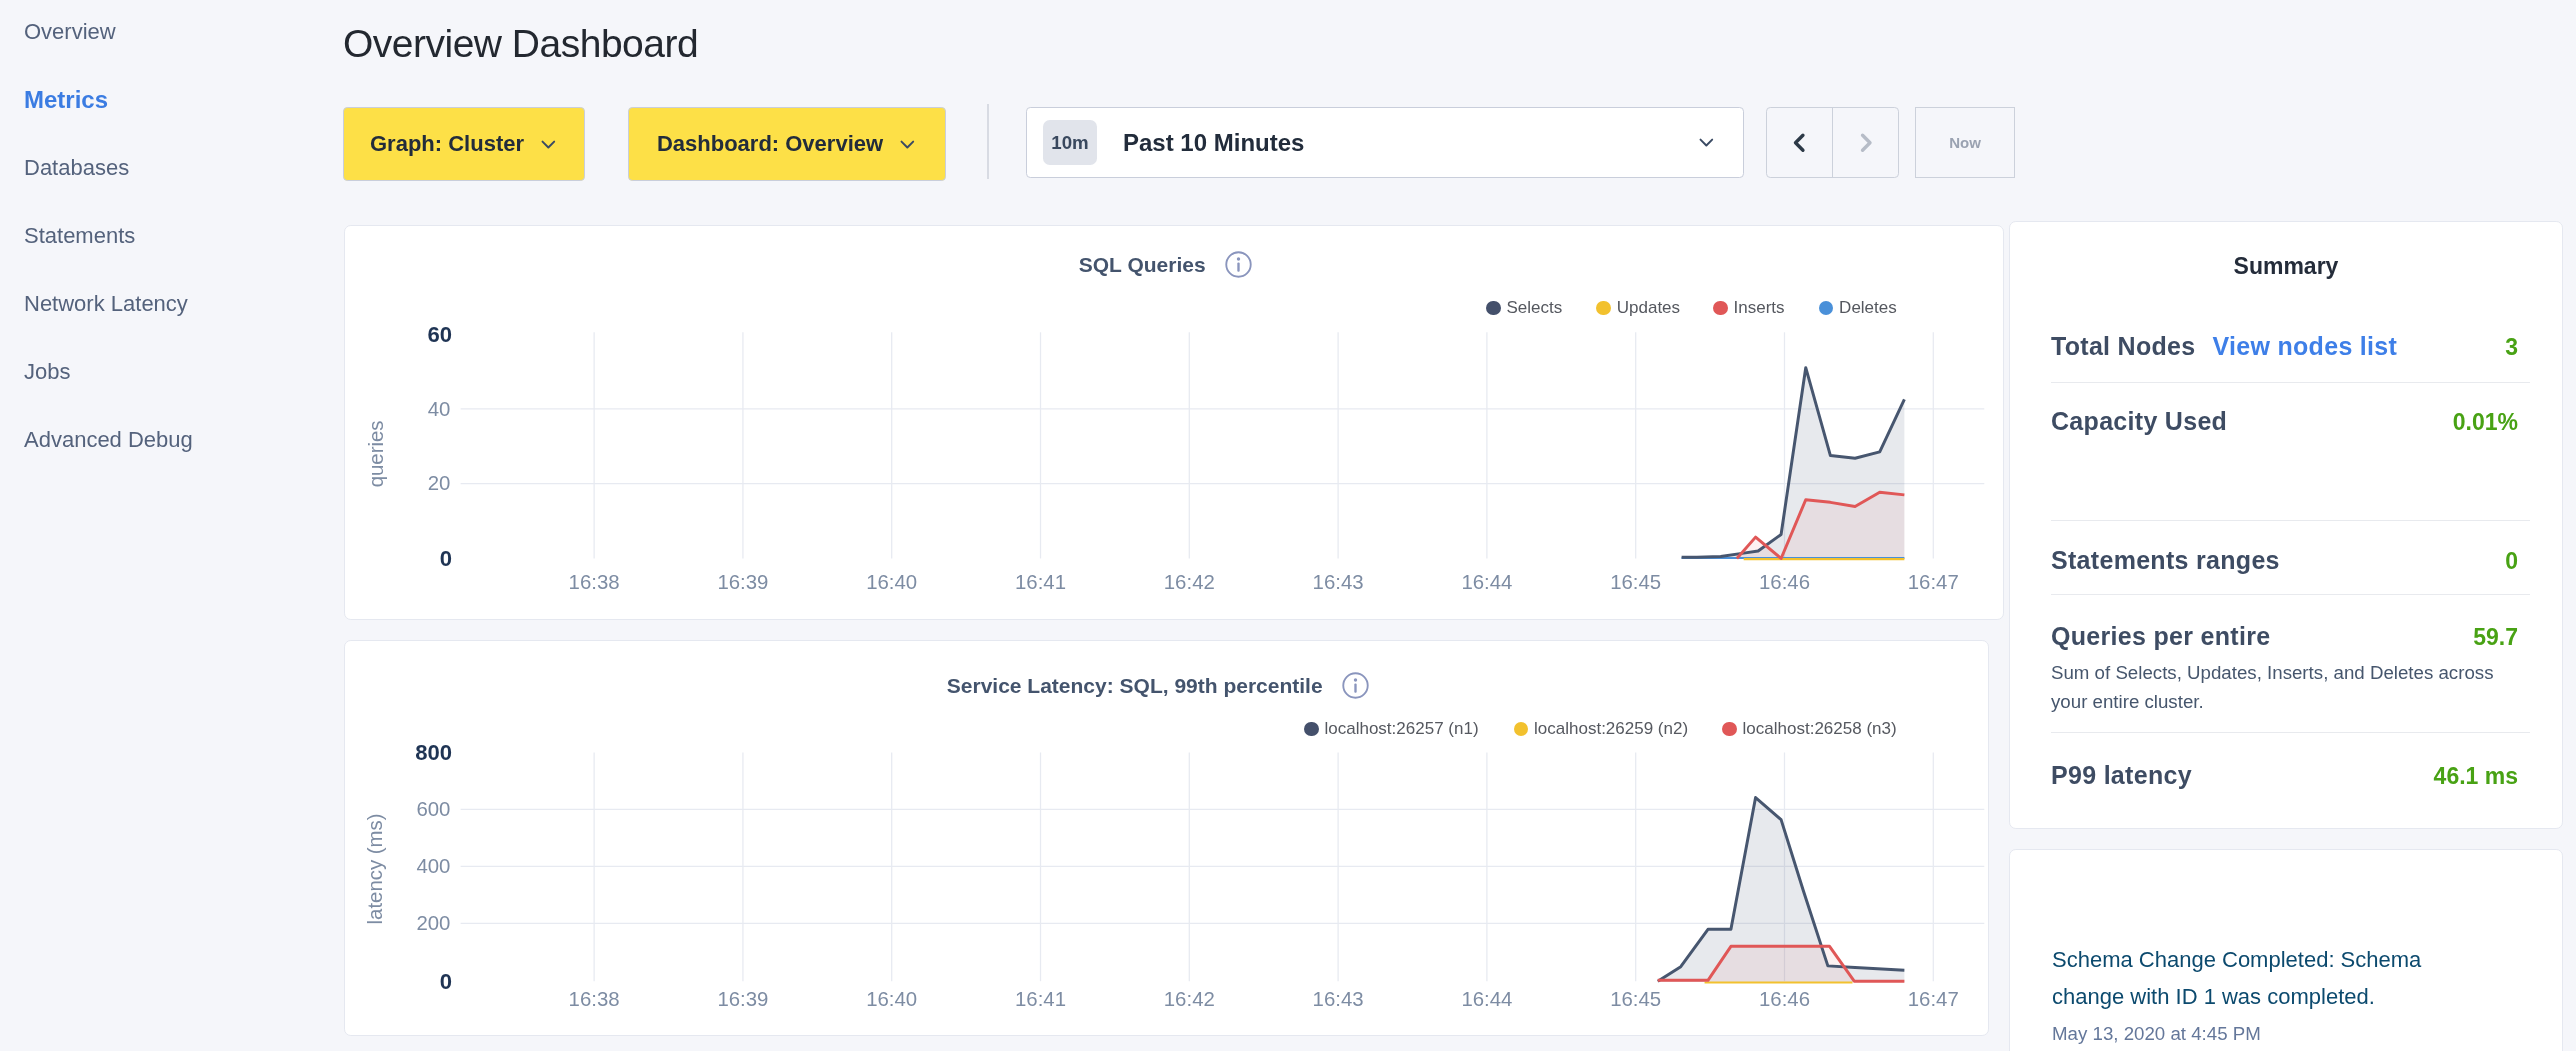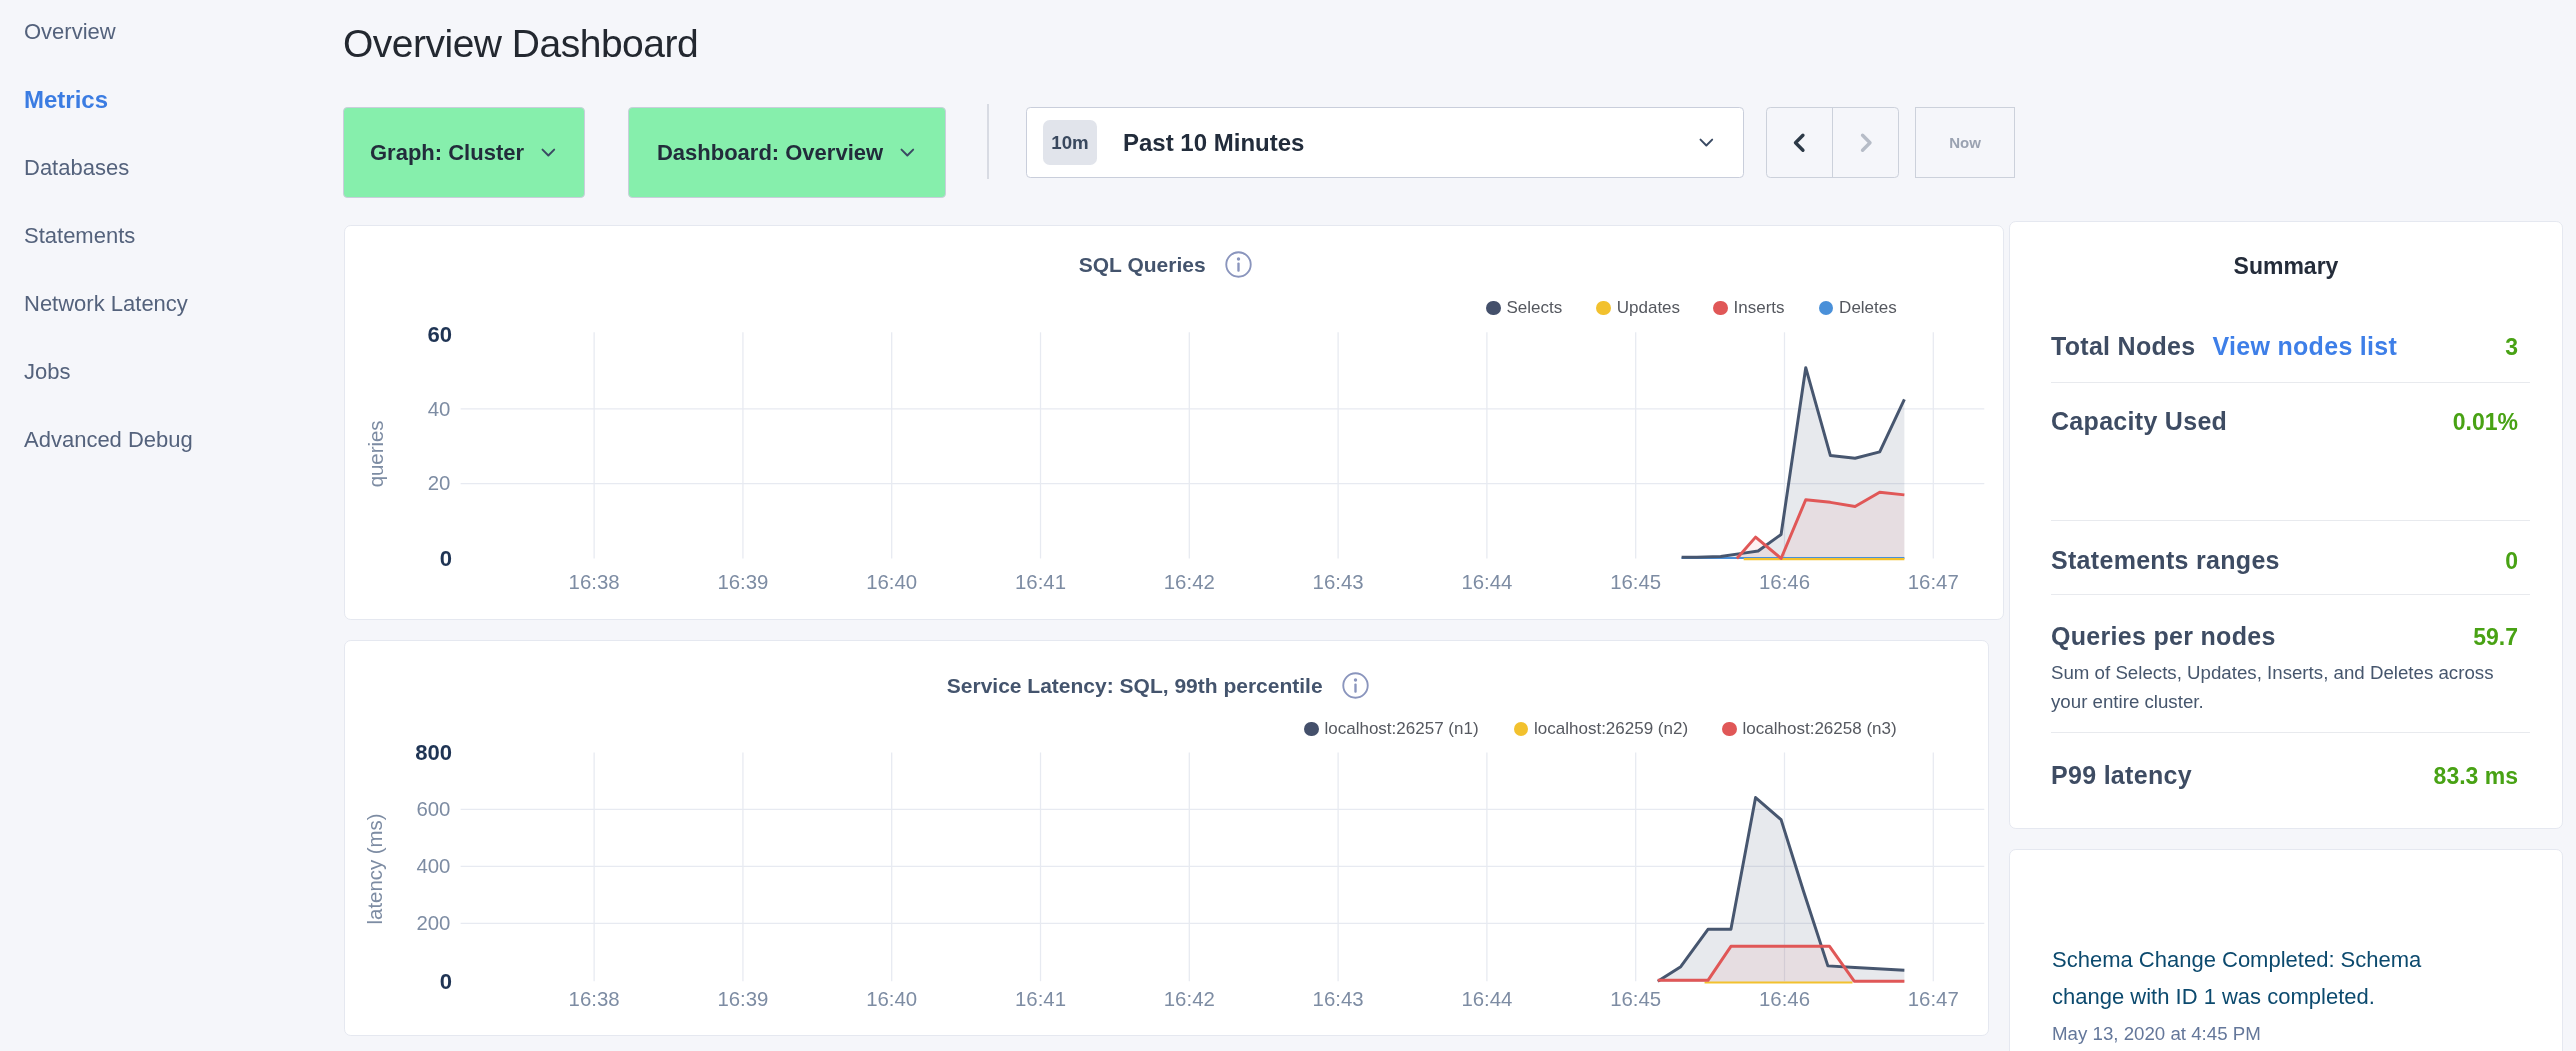--- a/index.html
+++ b/index.html
@@ -4,21 +4,21 @@
 <style>
   * { margin:0; padding:0; box-sizing:border-box; }
   html,body { width:2576px; height:1051px; background:#f5f6fa; font-family:"Liberation Sans", sans-serif; position:relative; overflow:hidden; }
   .abs { position:absolute; }
   
   .nav { position:absolute; left:24px; color:#54627c; font-size:22px; white-space:nowrap; }
   .nav.active { color:#3b7ce2; font-weight:bold; font-size:24px; }
   
   .pagetitle { position:absolute; left:343px; top:22px; font-size:39px; color:#232830; letter-spacing:-0.5px; }
   
-  .ctl { position:absolute; top:107px; height:91px; background:#86efac; border:1.7px solid #c9cedb; border-radius:4.3px; display:flex; align-items:center; justify-content:center; color:#222c3b; font-weight:bold; }
+  .ctl { position:absolute; top:107px; height:74px; background:#fde047; border:1.7px solid #c9cedb; border-radius:4.3px; display:flex; align-items:center; justify-content:center; color:#222c3b; font-weight:bold; }
   .chev { width:18.7px; height:18.7px; }
   .divider { position:absolute; left:987px; top:104px; width:1.7px; height:75px; background:#d8dbe3; }
   .timebox { position:absolute; left:1026px; top:107px; width:718px; height:71px; background:#fff; border:1.7px solid #c9cedb; border-radius:4.3px; display:flex; align-items:center; }
   .badge10m { margin-left:16px; width:54px; height:45px; background:#e1e4eb; border-radius:6.8px; display:flex; align-items:center; justify-content:center; font-weight:bold; font-size:18.7px; color:#39485e; }
   .ptime { margin-left:26px; font-weight:bold; font-size:24px; color:#222c3b; }
   .arrbox { position:absolute; left:1766px; top:107px; width:133px; height:71px; border:1.7px solid #ccd1db; border-radius:4.3px; display:flex; }
   .arrbox .cell { flex:1; display:flex; align-items:center; justify-content:center; }
   .arrbox .cell:first-child { border-right:1.7px solid #ccd1db; }
   .nowbtn { position:absolute; left:1915px; top:107px; width:100px; height:71px; border:1.7px solid #ccd1db; border-radius:0; display:flex; align-items:center; justify-content:center; font-weight:bold; font-size:15px; color:#9aa2b1; }
   
@@ -209,28 +209,28 @@
       <span class="srow-label">Capacity Used</span>
       <span class="srow-val" style="margin-left:auto;">0.01%</span>
     </div>
     <div class="sdivider" style="top:298px;"></div>
     <div class="abs" style="top:324px; left:41px; right:44px; display:flex; align-items:baseline;">
       <span class="srow-label">Statements ranges</span>
       <span class="srow-val" style="margin-left:auto;">0</span>
     </div>
     <div class="sdivider" style="top:372px;"></div>
     <div class="abs" style="top:400px; left:41px; right:44px; display:flex; align-items:baseline;">
-      <span class="srow-label">Queries per nodes</span>
+      <span class="srow-label">Queries per entire</span>
       <span class="srow-val" style="margin-left:auto;">59.7</span>
     </div>
     <div class="spara abs" style="top:436px; left:41px; width:476px; line-height:29px;">Sum of Selects, Updates, Inserts, and Deletes across your entire cluster.</div>
     <div class="sdivider" style="top:510px;"></div>
     <div class="abs" style="top:539px; left:41px; right:44px; display:flex; align-items:baseline;">
       <span class="srow-label">P99 latency</span>
-      <span class="srow-val" style="margin-left:auto;">83.3 ms</span>
+      <span class="srow-val" style="margin-left:auto;">46.1 ms</span>
     </div>
   </div>
 
   <div class="card" style="left:2009px; top:849px; width:554px; height:255px;">
     <div class="abs" style="top:91px; left:42px; width:391px; font-size:22px; color:#0c4a6e; line-height:37px;">Schema Change Completed: Schema change with ID 1 was completed.</div>
     <div class="abs" style="top:173px; left:42px; font-size:18.7px; color:#64779a;">May 13, 2020 at 4:45 PM</div>
   </div>
 
 
 </body></html>

